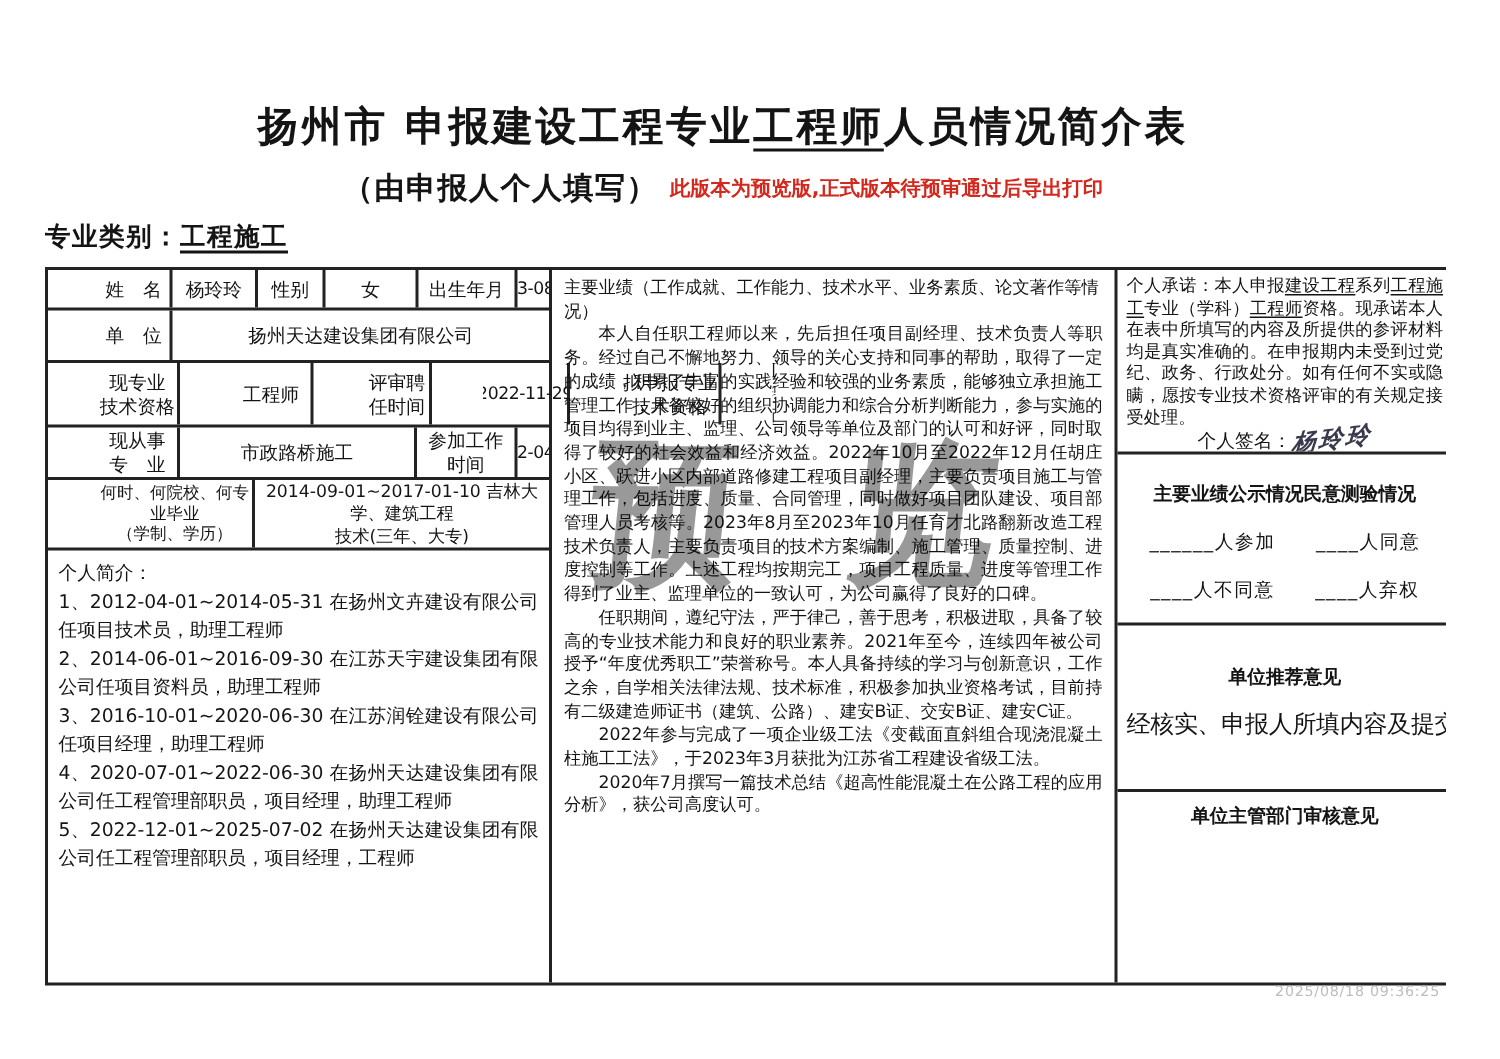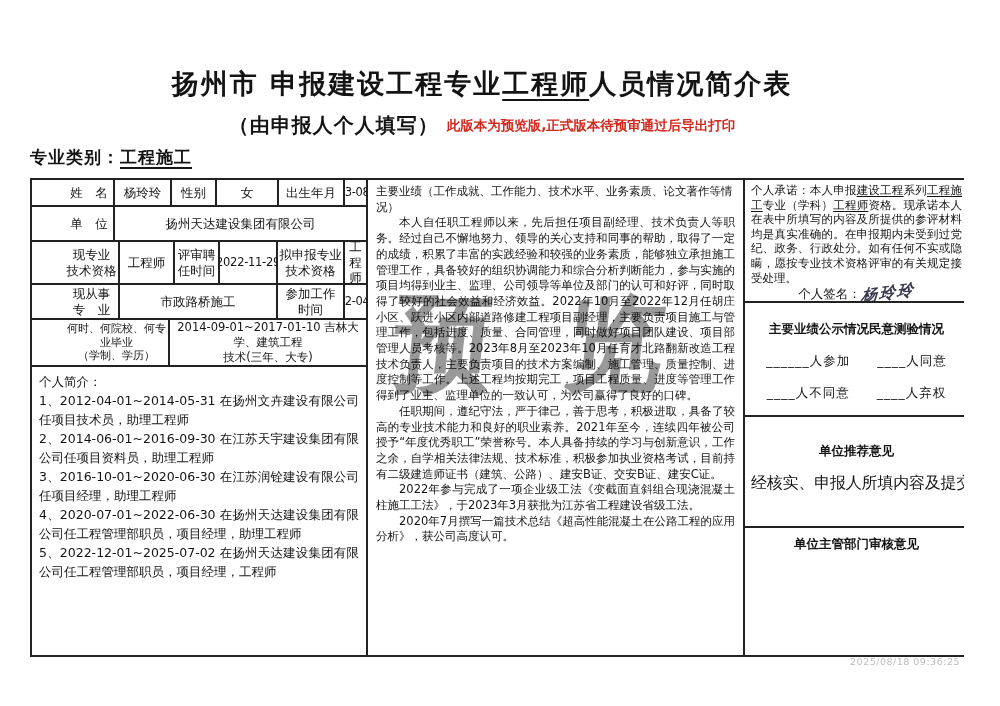--- a/index.html
+++ b/index.html
@@ -15,21 +15,21 @@
   .preview-note{font-size:13.5px;color:#d3281e;font-weight:bold;margin-left:8px;vertical-align:2px;}
   .category{position:absolute;top:146px;left:30px;font-size:17px;font-weight:bold;letter-spacing:1px;}
   .category .u{text-decoration-thickness:2px;text-underline-offset:4px;}
   
   .tbl{position:absolute;left:30px;top:178px;width:940px;height:479px;box-sizing:border-box;
        border:2px solid #222;display:grid;grid-template-columns:336px 377px 1fr;}
   .col-left{display:grid;grid-template-rows:27px 35px 43px 35px 47px 1fr;border-right:2px solid #222;min-width:0;}
   .row{display:grid;border-bottom:2px solid #222;box-sizing:border-box;min-width:0;padding-left:33px;}
   .r1{grid-template-columns:50px 57px 45px 62px 66px 1fr;}
   .r2{grid-template-columns:50px 1fr;}
-  .r3{grid-template-columns:55px 55px 45px 58px 67px 1fr;}
+  .r3{grid-template-columns:55px 55px 45px 58px 67px 1fr;gap:34px;}
   .r4{grid-template-columns:55px 158px 67px 1fr;}
   .r5{grid-template-columns:105px 1fr;}
   .r6{display:block;border-bottom:none;padding:5px 7px 0 7px;overflow:hidden;}
   .cell{display:flex;align-items:center;justify-content:center;text-align:center;
         border-right:2px solid #222;font-size:12.5px;line-height:1.25;white-space:pre-line;
         overflow:hidden;box-sizing:border-box;padding:0 1px;}
   .row .cell:last-child{border-right:none;}
   .date{font-size:11.5px;letter-spacing:-0.3px;white-space:nowrap;}
   .small{font-size:11px;line-height:13.5px;}
   .edu{font-size:11.5px;line-height:15px;}

